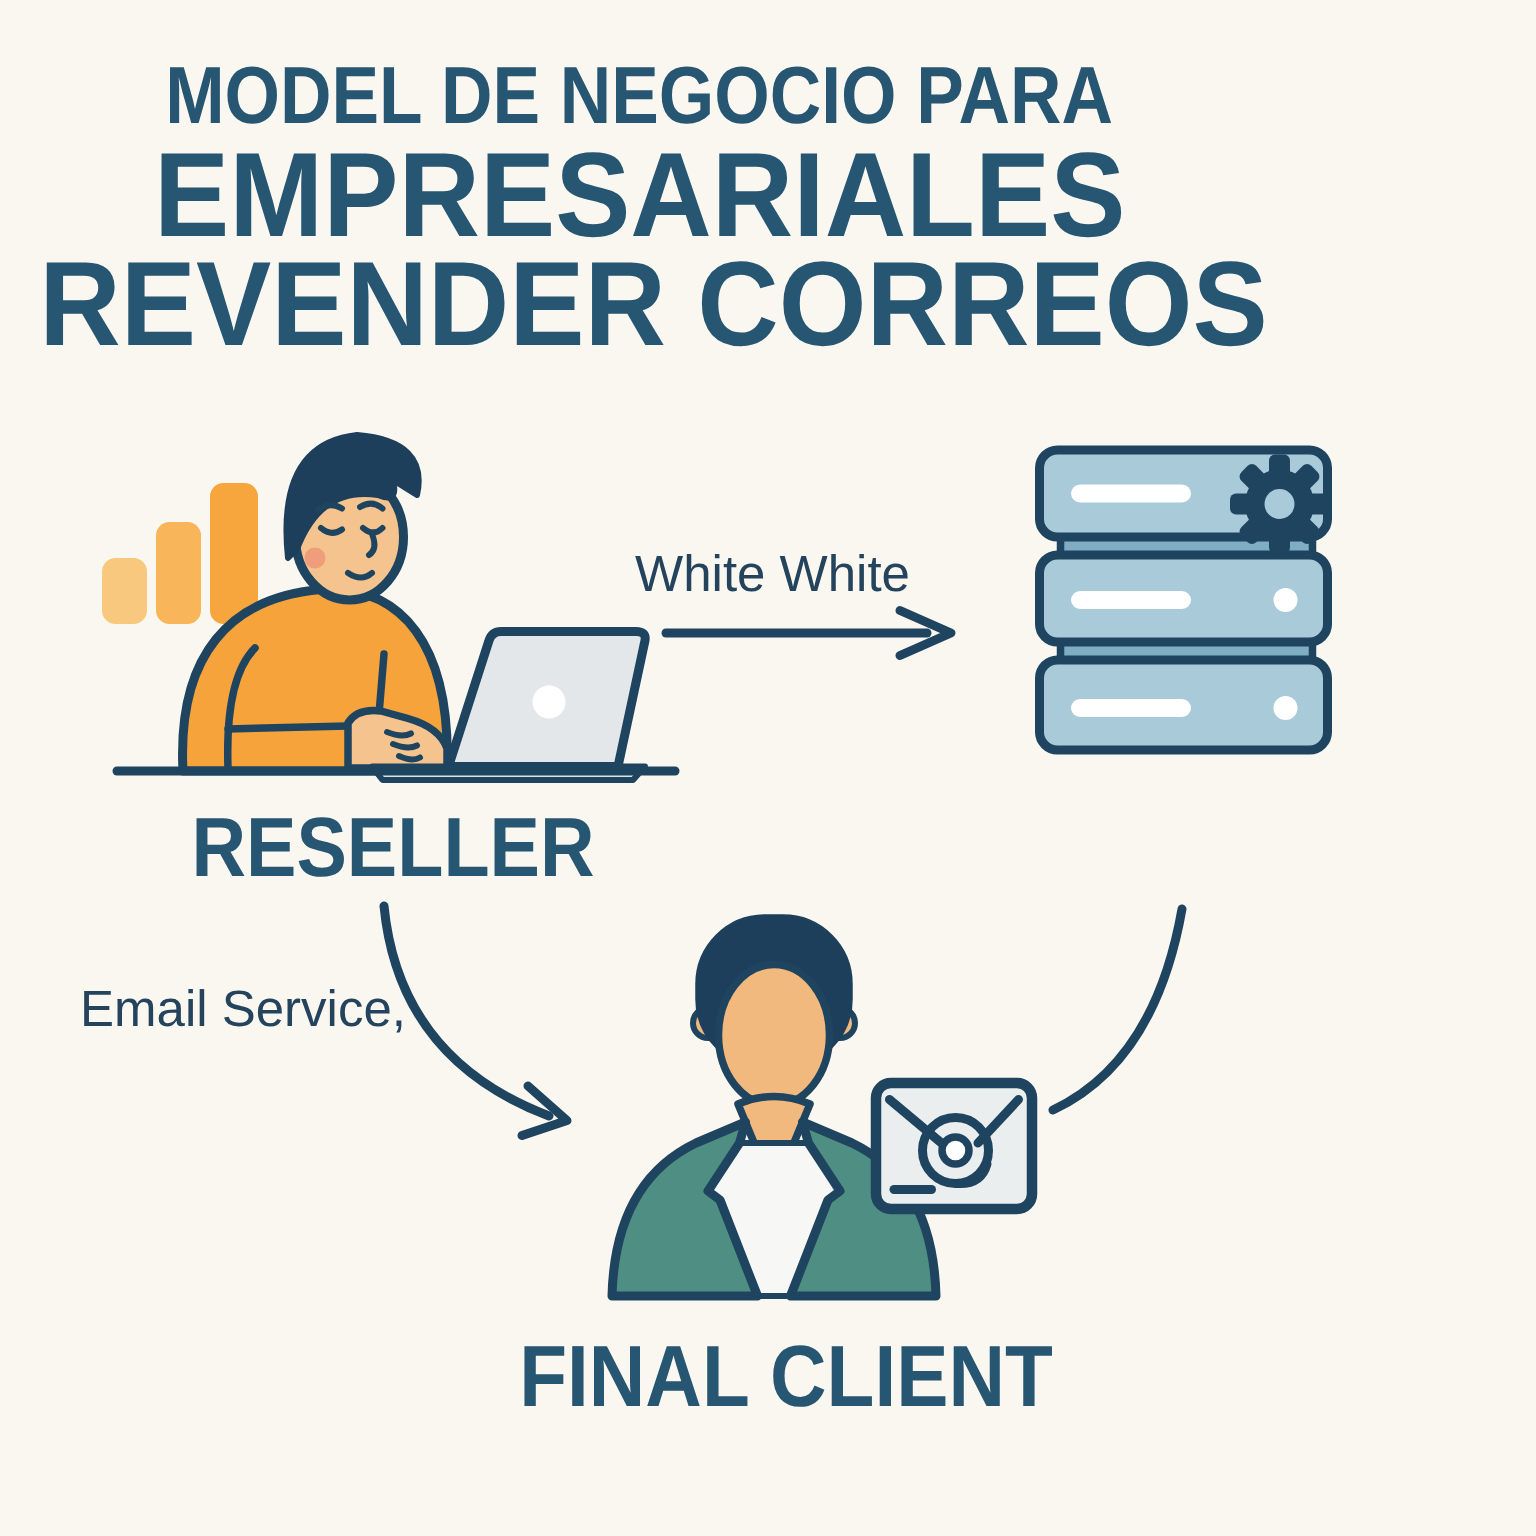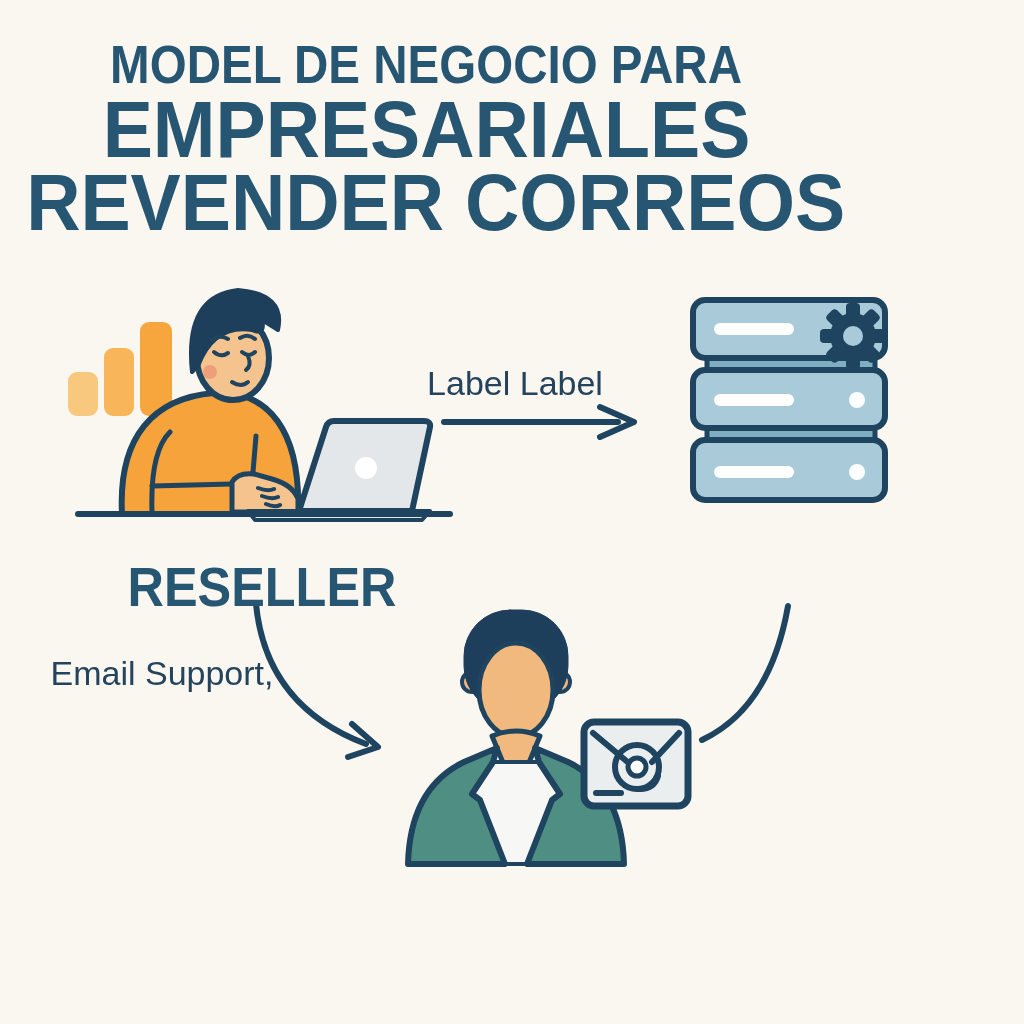--- a/index.html
+++ b/index.html
@@ -14,21 +14,21 @@
   .title-block{
     position:absolute;left:0;top:36px;width:852px;
     text-align:center;color:#275672;font-weight:bold;
   }
   .t1{font-size:54px;line-height:1.05;}
   .t2{font-size:80px;line-height:0.92;}
   .cond{display:inline-block;transform:scaleX(.88);transform-origin:center;white-space:nowrap;}
   .cond-wide{display:inline-block;transform:scaleX(.94);transform-origin:center;white-space:nowrap;}
   .node-label{
     position:absolute;transform:translateX(-50%);
-    color:#275672;font-weight:bold;font-size:56px;white-space:nowrap;margin-top:22px;
+    color:#275672;font-weight:bold;font-size:56px;white-space:nowrap;
   }
   .node-label .cond{transform:scaleX(.9);}
   .edge-label{
     position:absolute;transform:translateX(-50%);
     color:#24435c;font-weight:400;font-size:34px;
     text-align:center;line-height:1.25;white-space:nowrap;
   }
 </style>
 </head>
 <body>
@@ -140,20 +140,23 @@
     <div class="t1"><span class="cond">MODEL DE NEGOCIO PARA</span></div>
     <div class="t2"><span class="cond-wide">EMPRESARIALES</span></div>
     <div class="t2"><span class="cond-wide">REVENDER CORREOS</span></div>
   </header>
 
   <div class="node-label" style="left:262px;top:532px">
     <span class="cond">RESELLER</span>
   </div>
 
 
+  <div class="node-label" style="left:524px;top:884px;font-size:58px">
+    <span class="cond">FINAL CLIENT</span>
+  </div>
 
-  <div class="edge-label" style="left:515px;top:362px">Label Label</div>
+  <div class="edge-label" style="left:515px;top:362px">White White</div>
 
   <div class="edge-label" style="left:162px;top:652px">
-    <div>Email Support,</div>
+    <div>Email Service,</div>
   </div>
 
 </div>
 
 </body></html>

